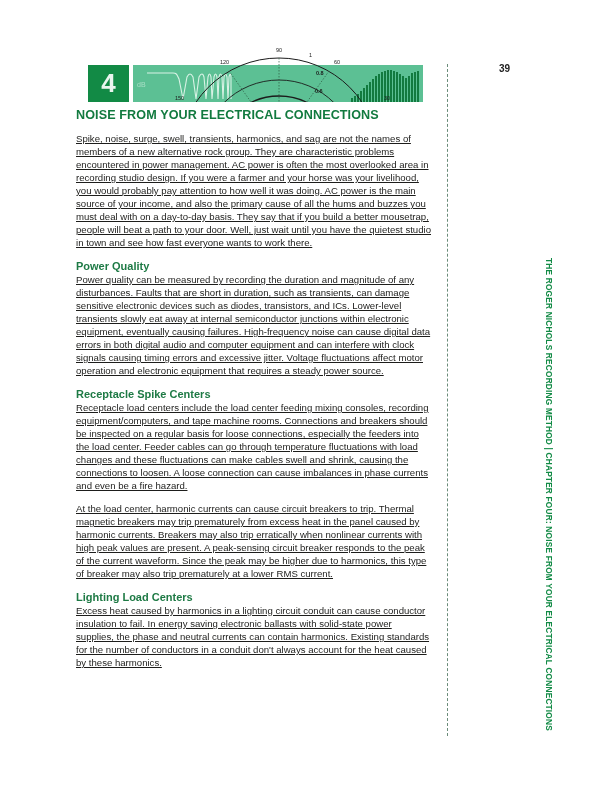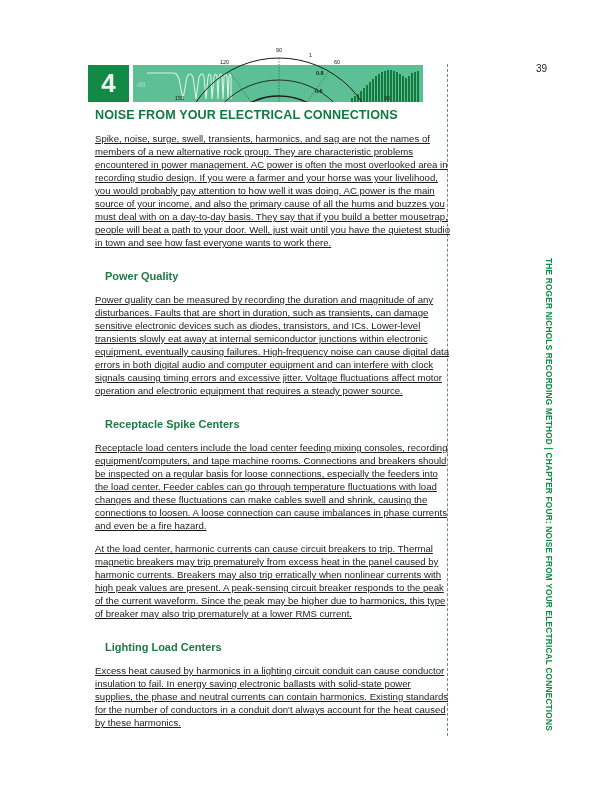--- a/index.html
+++ b/index.html
@@ -9,34 +9,34 @@
 
   
   .chapter-box { position: absolute; left: 88px; top: 65px; width: 41px; height: 37px;
                  background: #128a45; color: #e9f5ee; font-weight: bold; font-size: 26px;
                  display: flex; align-items: center; justify-content: center; }
   .banner { position: absolute; left: 133px; top: 65px; width: 290px; height: 37px;
             background: #5cc094; overflow: hidden; }
   .banner svg, .polar-svg { position: absolute; left: 0; top: 0; }
   .polar-svg { left: 133px; top: 40px; overflow: visible; }
 
-  .page-number { position: absolute; left: 536px; top: 63px; font-size: 10px; font-weight: normal; color: #222; }
+  .page-number { position: absolute; left: 499px; top: 63px; font-size: 10px; font-weight: bold; color: #222; }
 
   .divider { position: absolute; left: 447px; top: 64px; height: 672px; width: 0;
              border-left: 1px dashed #6b8c7a; }
 
   .running-head { position: absolute; left: 540px; top: 258px; width: 14px; height: 510px; }
   .running-head span { position: absolute; left: 0; top: 0; transform-origin: 0 0;
                        transform: translate(14px, 0) rotate(90deg); white-space: nowrap;
                        font-size: 8.3px; font-weight: bold; color: #128a45; letter-spacing: 0.2px; }
 
-  .content { position: absolute; left: 95px; top: 108px; width: 355px; }
+  .content { position: absolute; left: 76px; top: 108px; width: 355px; }
   .chapter-title { font-size: 12.6px; font-weight: bold; color: #127a3f; margin: 0 0 10px 0;
                    letter-spacing: 0.1px; white-space: nowrap; }
-  .section-title { font-size: 11px; font-weight: bold; color: #1e7a45; margin: 10px; line-height: 13px; }
+  .section-title { font-size: 11px; font-weight: bold; color: #1e7a45; margin: 0; line-height: 13px; }
   p { margin: 0; font-size: 9.6px; line-height: 13px; color: #1d1d1b; text-decoration: underline; }
   .gap-sm { height: 11px; }
   .gap-md { height: 10px; }
 </style>
 </head>
 <body>
 
 <div class="page">
 
   <div class="chapter-box">

